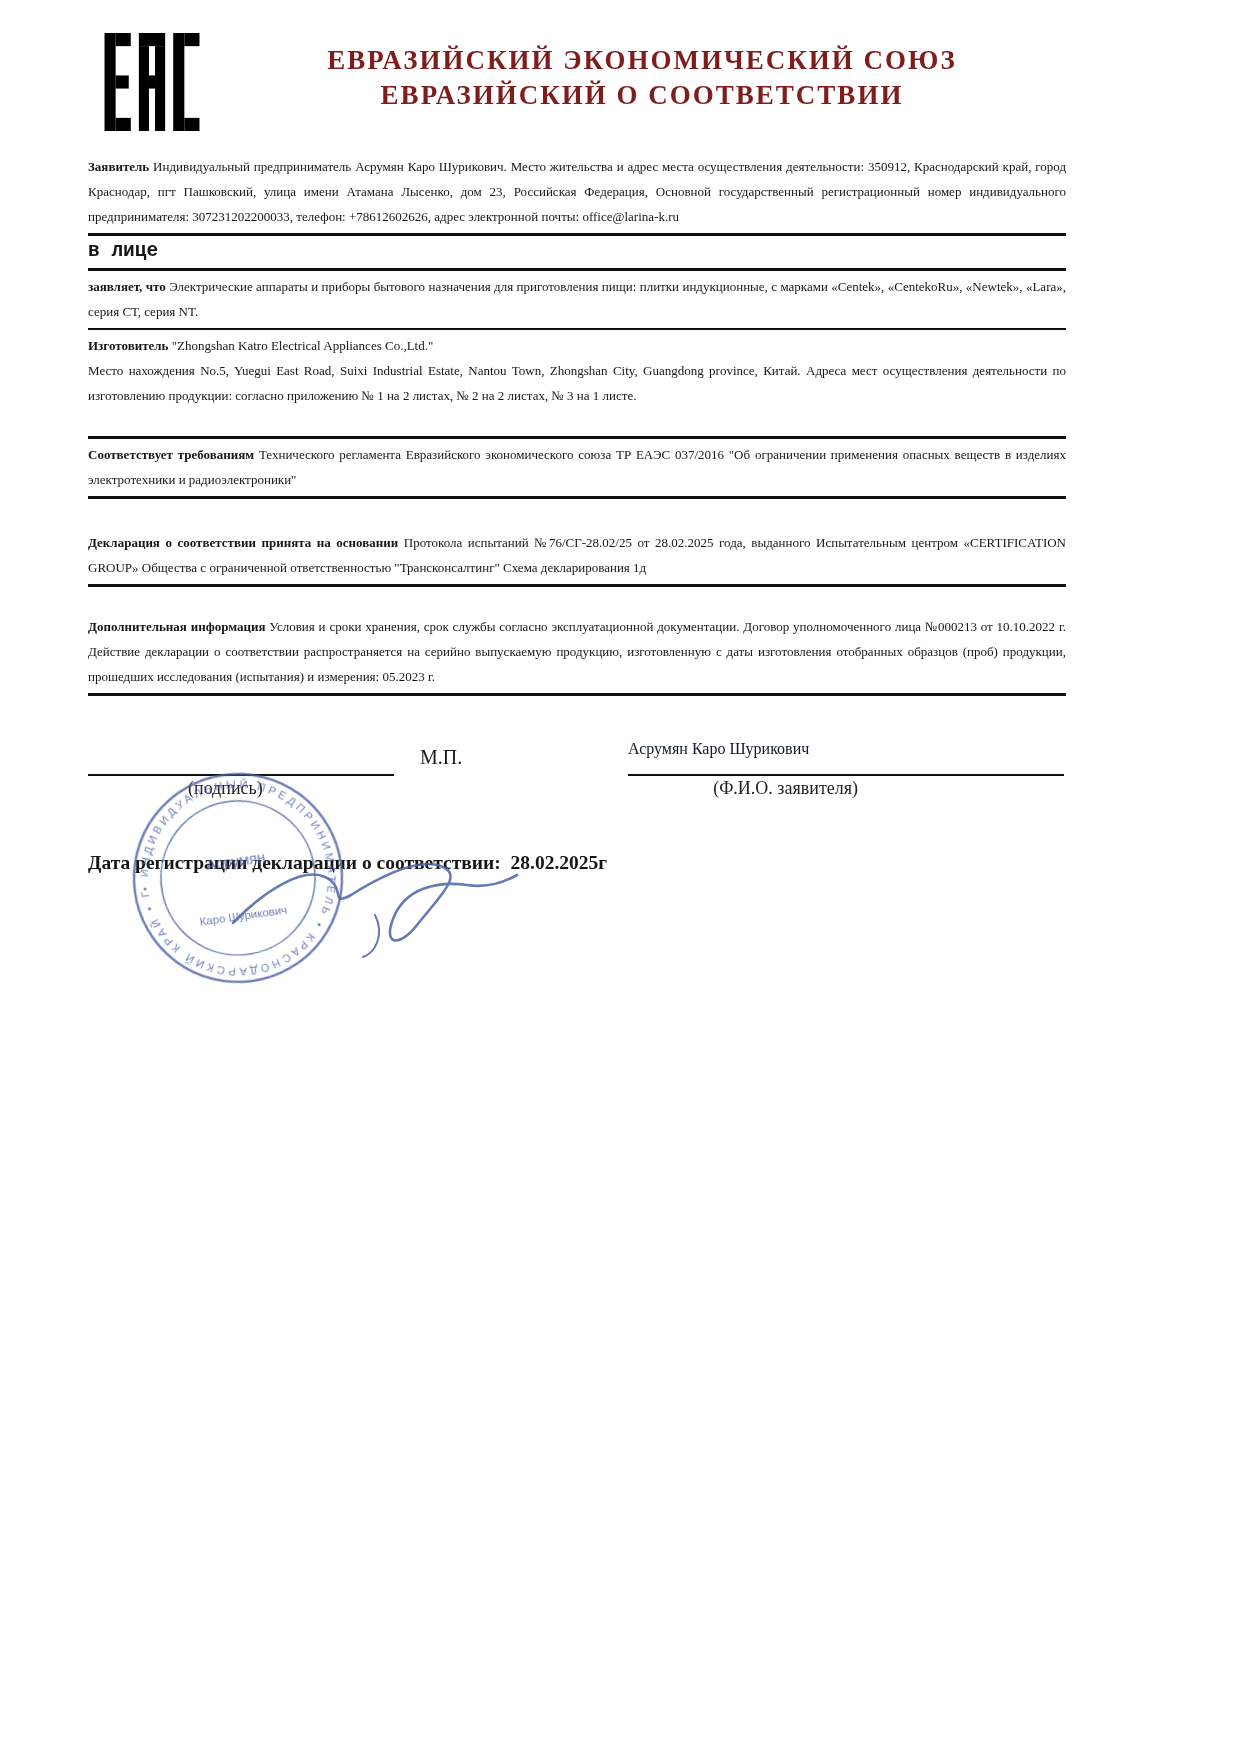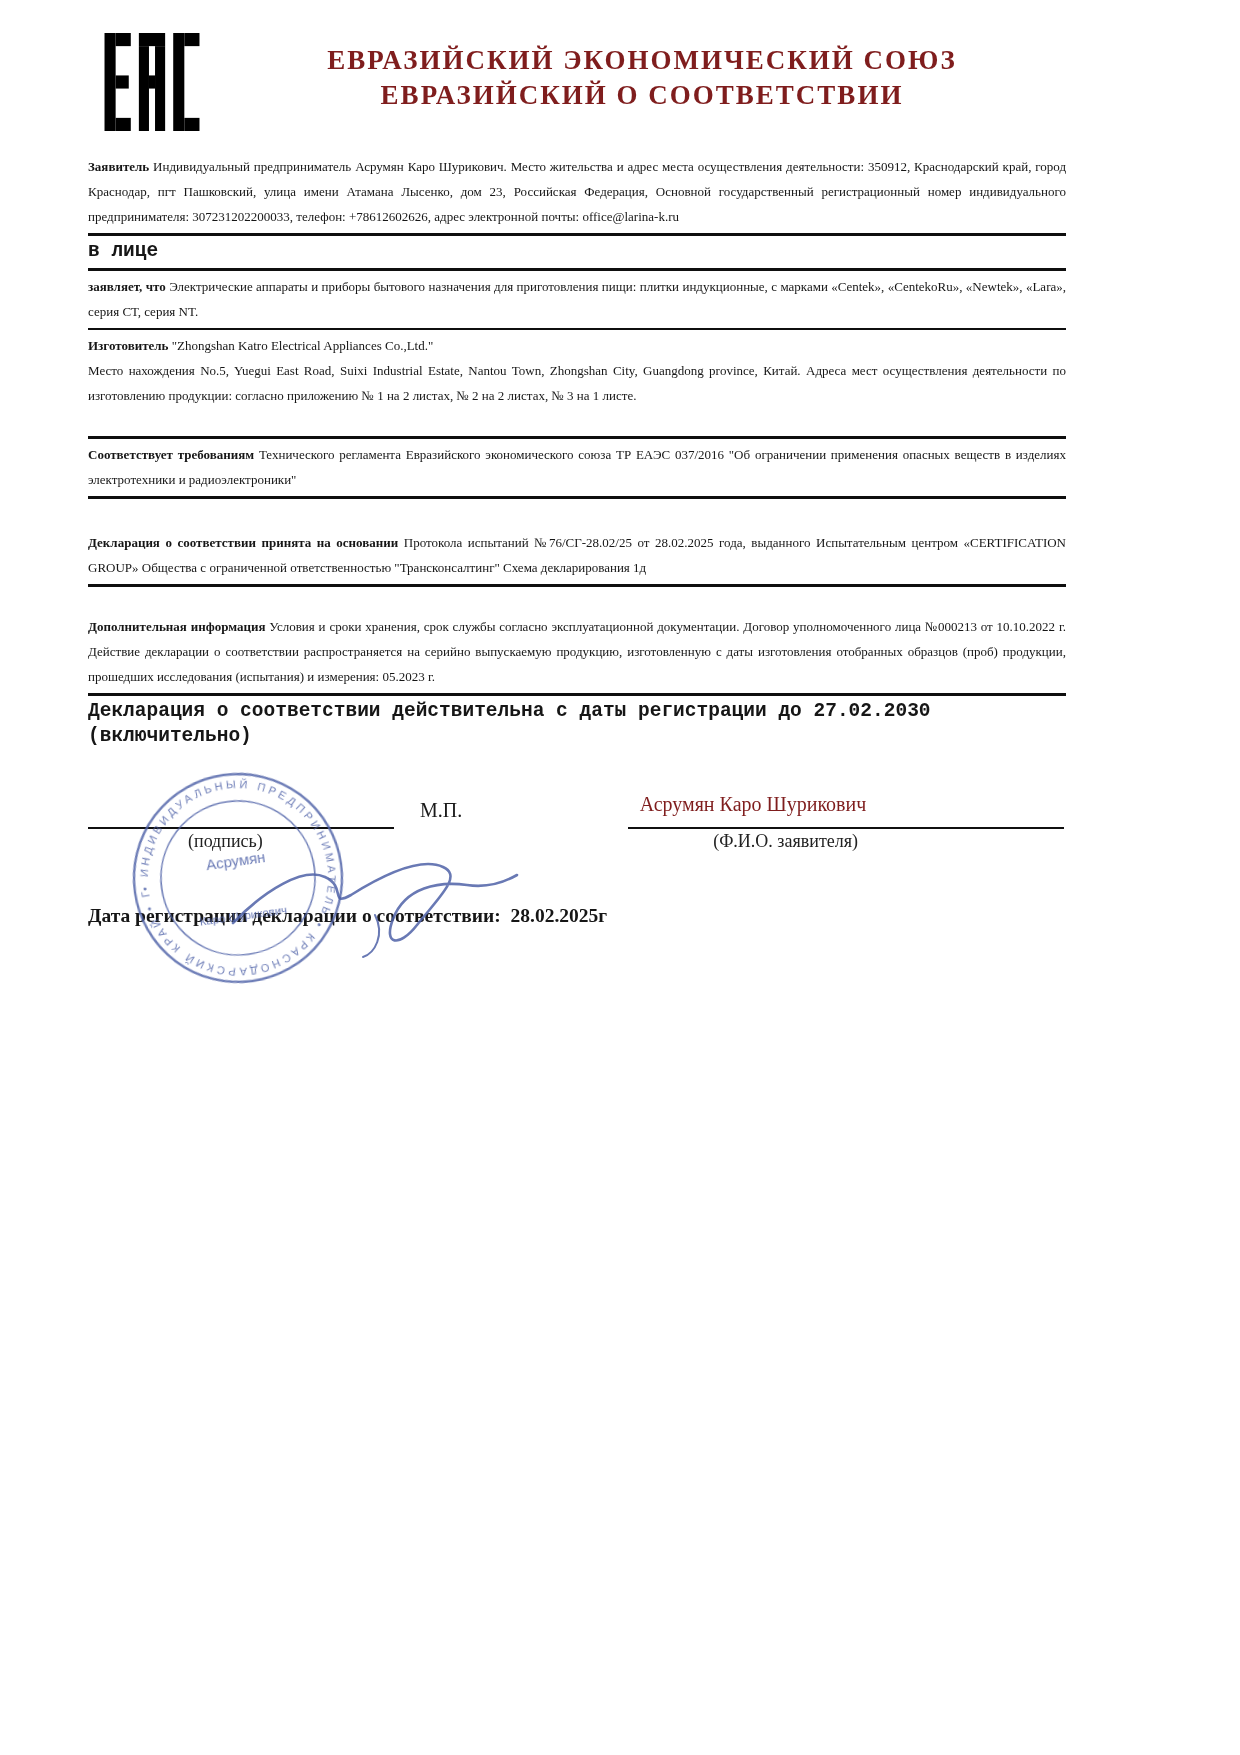--- a/index.html
+++ b/index.html
@@ -25,21 +25,21 @@
   .para b{font-weight:bold;}
   .rule{border:none;border-top:3.5px solid #0f0f0f;margin:4px 0 3px 0;}
   .rule.thin{border-top-width:2.5px;}
   .gapline{height:24px;}
   .boldline{font-size:19.5px;font-weight:bold;line-height:25px;margin:0;font-family:Liberation Mono, monospace;}
   
   .sig-row{position:relative;height:100px;margin-top:16px;}
   .sig-line{position:absolute;border-top:2.5px solid #101010;}
   .sig-caption{position:absolute;font-size:18px;color:#222;}
   .mp{position:absolute;font-size:20px;color:#1a1a1a;}
-  .fio-name{position:absolute;font-size:20px;text-align:center;color:#7f1d1d;}
+  .fio-name{position:absolute;font-size:16px;color:#0f172a;}
   .footer-line{font-weight:bold;font-size:19.5px;margin:0;}
   
   .stamp{
     position:absolute;left:118px;top:752px;width:240px;height:252px;
     z-index:6;opacity:.82;filter:blur(.35px);transform:rotate(-8deg);
     pointer-events:none;
   }
   .autograph{
     position:absolute;left:225px;top:845px;width:310px;height:120px;
     z-index:7;opacity:.85;filter:blur(.3px);pointer-events:none;
@@ -123,21 +123,20 @@
     <p class="para"><b>Декларация о соответствии принята на основании</b><span> Протокола испытаний №76/СГ-28.02/25 от 28.02.2025 года, выданного  Испытательным центром «CERTIFICATION GROUP» Общества с ограниченной ответственностью "Трансконсалтинг" Схема декларирования 1д</span></p>
 
     <hr class="rule">
 
     <div style="height:24px"></div>
 
     <p class="para"><b>Дополнительная информация</b><span>  Условия и сроки хранения, срок службы согласно эксплуатационной документации. Договор уполномоченного лица №000213 от 10.10.2022 г. Действие декларации о соответствии распространяется на серийно выпускаемую продукцию, изготовленную с даты изготовления отобранных образцов (проб) продукции, прошедших исследования (испытания) и измерения: 05.2023 г.</span></p>
 
     <hr class="rule">
 
-    <p class="boldline"><span>Декларация о соответствии действительна с даты регистрации до 27.02.2030 (включительно)</span></p>
 
     <div class="sig-row">
       <div class="sig-line" style="left:0;top:62px;width:306px"></div>
       <div class="sig-caption" style="left:100px;top:66px">(подпись)</div>
       <div class="mp" style="left:332px;top:34px">М.П.</div>
       <div class="fio-name" style="left:540px;top:28px;width:250px">Асрумян Каро Шурикович</div>
       <div class="sig-line" style="left:540px;top:62px;width:436px"></div>
       <div class="sig-caption" style="left:560px;top:66px;width:210px;text-align:right">(Ф.И.О. заявителя)</div>
     </div>
 

